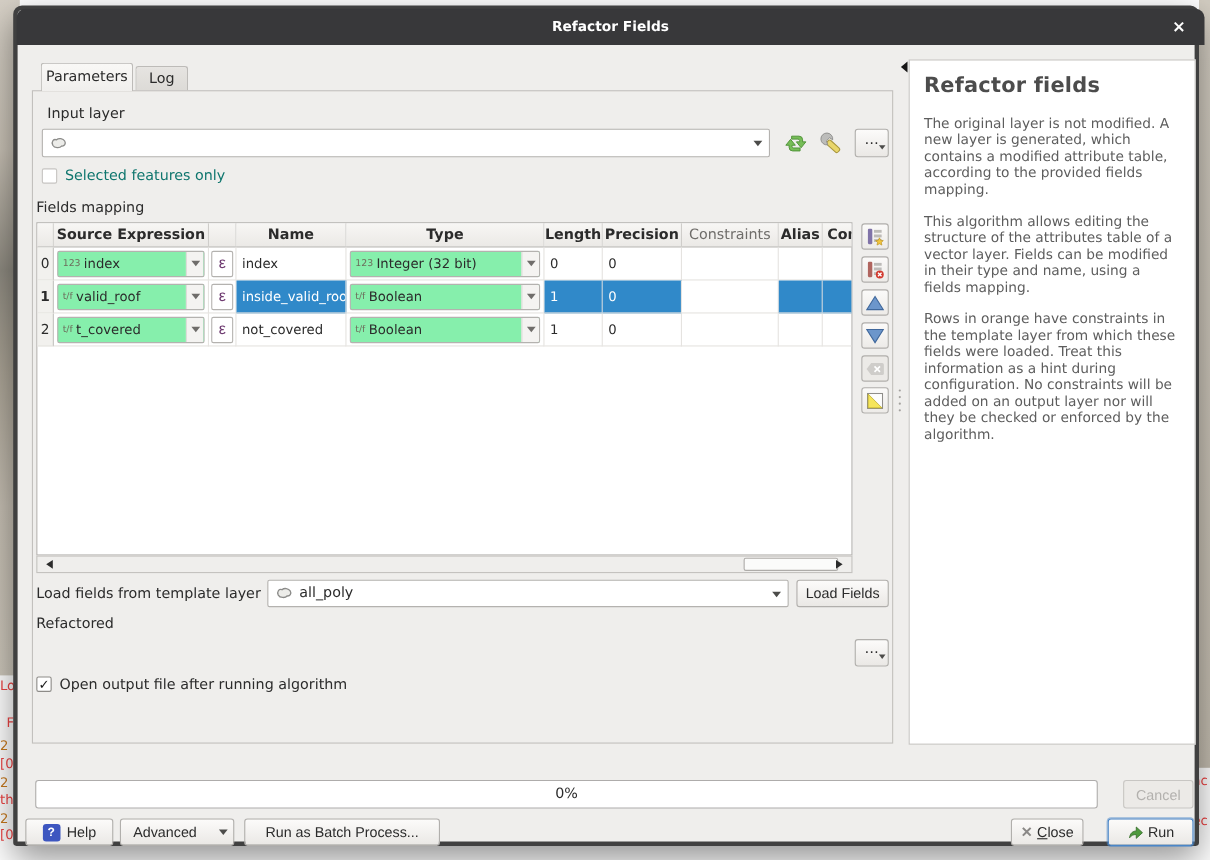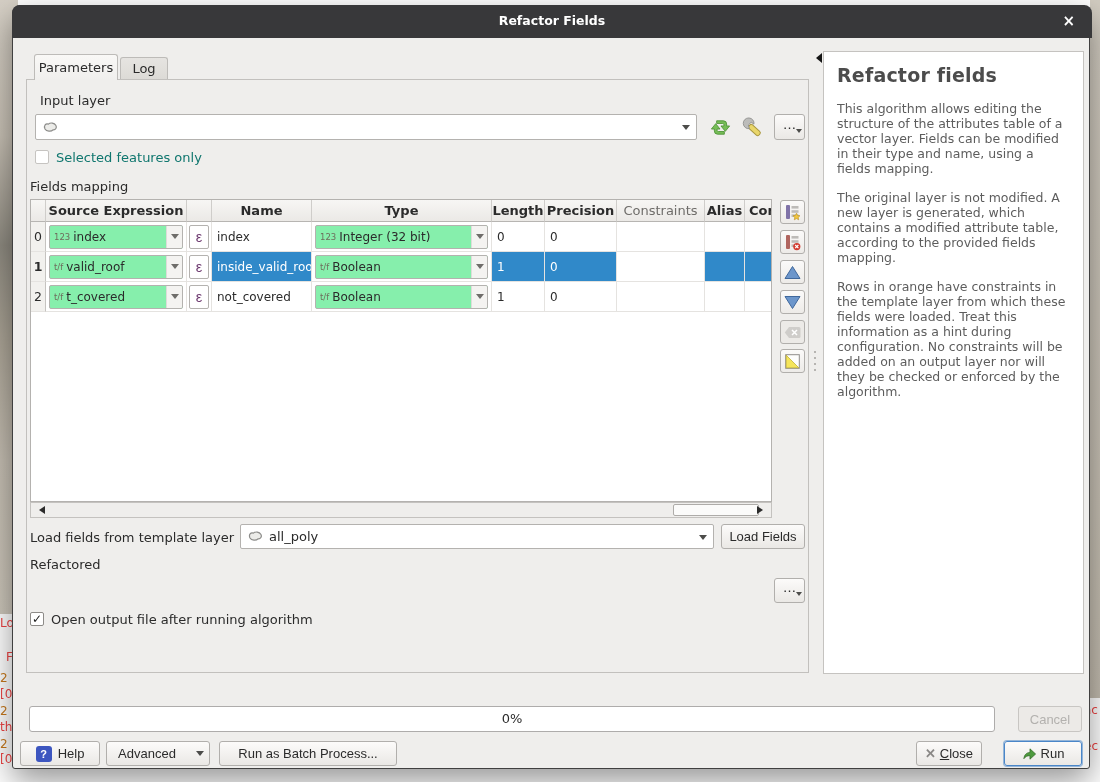--- a/index.html
+++ b/index.html
@@ -14,21 +14,21 @@
   .bgstrip-right{position:absolute;left:1090px;top:0;width:10px;height:698px;
     background:linear-gradient(180deg,#d2ccc1,#c3bcaf)}
   .bgfrag{position:absolute;font-size:12px;color:#ef4444;white-space:nowrap}
   .bgfrag.orange{color:#c8791c}
   .bglog{position:absolute;left:2px;top:769px;width:1098px;white-space:nowrap;
     font-size:11.5px;letter-spacing:-0.3px;color:#1c1c1c}
   .bglog .t{color:#c8791c}
 
   
   .dialog{position:absolute;left:12px;top:5px;width:1078px;height:764px;background:#efeeec;
-    border:1px solid #404040;border-radius:8px 8px 3px 3px;box-shadow:0 12px 32px rgba(0,0,0,.42)}
+    border:4px solid #404040;border-radius:8px 8px 3px 3px;box-shadow:0 12px 32px rgba(0,0,0,.42)}
   .titlebar{position:absolute;left:-1px;top:-1px;width:1080px;height:33px;background:#38383a;border-radius:8px 8px 0 0}
   .titlebar .t{position:absolute;left:0;width:100%;top:8px;text-align:center;color:#fff;font-weight:bold;font-size:12.5px}
   .titlebar .x{position:absolute;right:17px;top:7px;color:#fff;font-size:15px;font-weight:bold;line-height:18px}
 
   
   .tab{position:absolute;border:1px solid #bdbbb8;border-bottom:none;border-radius:3px 3px 0 0;
     text-align:center;color:#2b2b2b;background:linear-gradient(#e6e4e1,#dcdad6)}
   .tab.active{background:linear-gradient(#f9f8f6,#f0efed);z-index:3}
 
   .panel{position:absolute;left:13px;top:73px;width:783px;height:594px;border:1px solid #c2c0bd;background:#efeeec;z-index:2}
@@ -355,22 +355,22 @@
     <span class="split-arrow" style="left:798px;top:47px"></span>
     <span class="split-dots" style="left:801px;top:345px">
         <i></i>
         <i></i>
         <i></i>
         <i></i>
       </span>
 
     <div class="help">
       <h1>Refactor fields</h1>
+      <p>The original layer is not modified. A new layer is generated, which contains a modified attribute table, according to the provided fields mapping.</p>
       <p>This algorithm allows editing the structure of the attributes table of a vector layer. Fields can be modified in their type and name, using a fields mapping.</p>
-      <p>The original layer is not modified. A new layer is generated, which contains a modified attribute table, according to the provided fields mapping.</p>
       <p>Rows in orange have constraints in the template layer from which these fields were loaded. Treat this information as a hint during configuration. No constraints will be added on an output layer nor will they be checked or enforced by the algorithm.</p>
     </div>
 
     <div class="progress"><span>0%</span></div>
     <button class="btn dis abs" style="left:1005px;top:700px;width:64px;height:26px">
         <span>Cancel</span>
       </button>
 
     <button class="btn abs" style="left:7px;top:735px;width:80px;height:25px">
       <span class="qicon">

